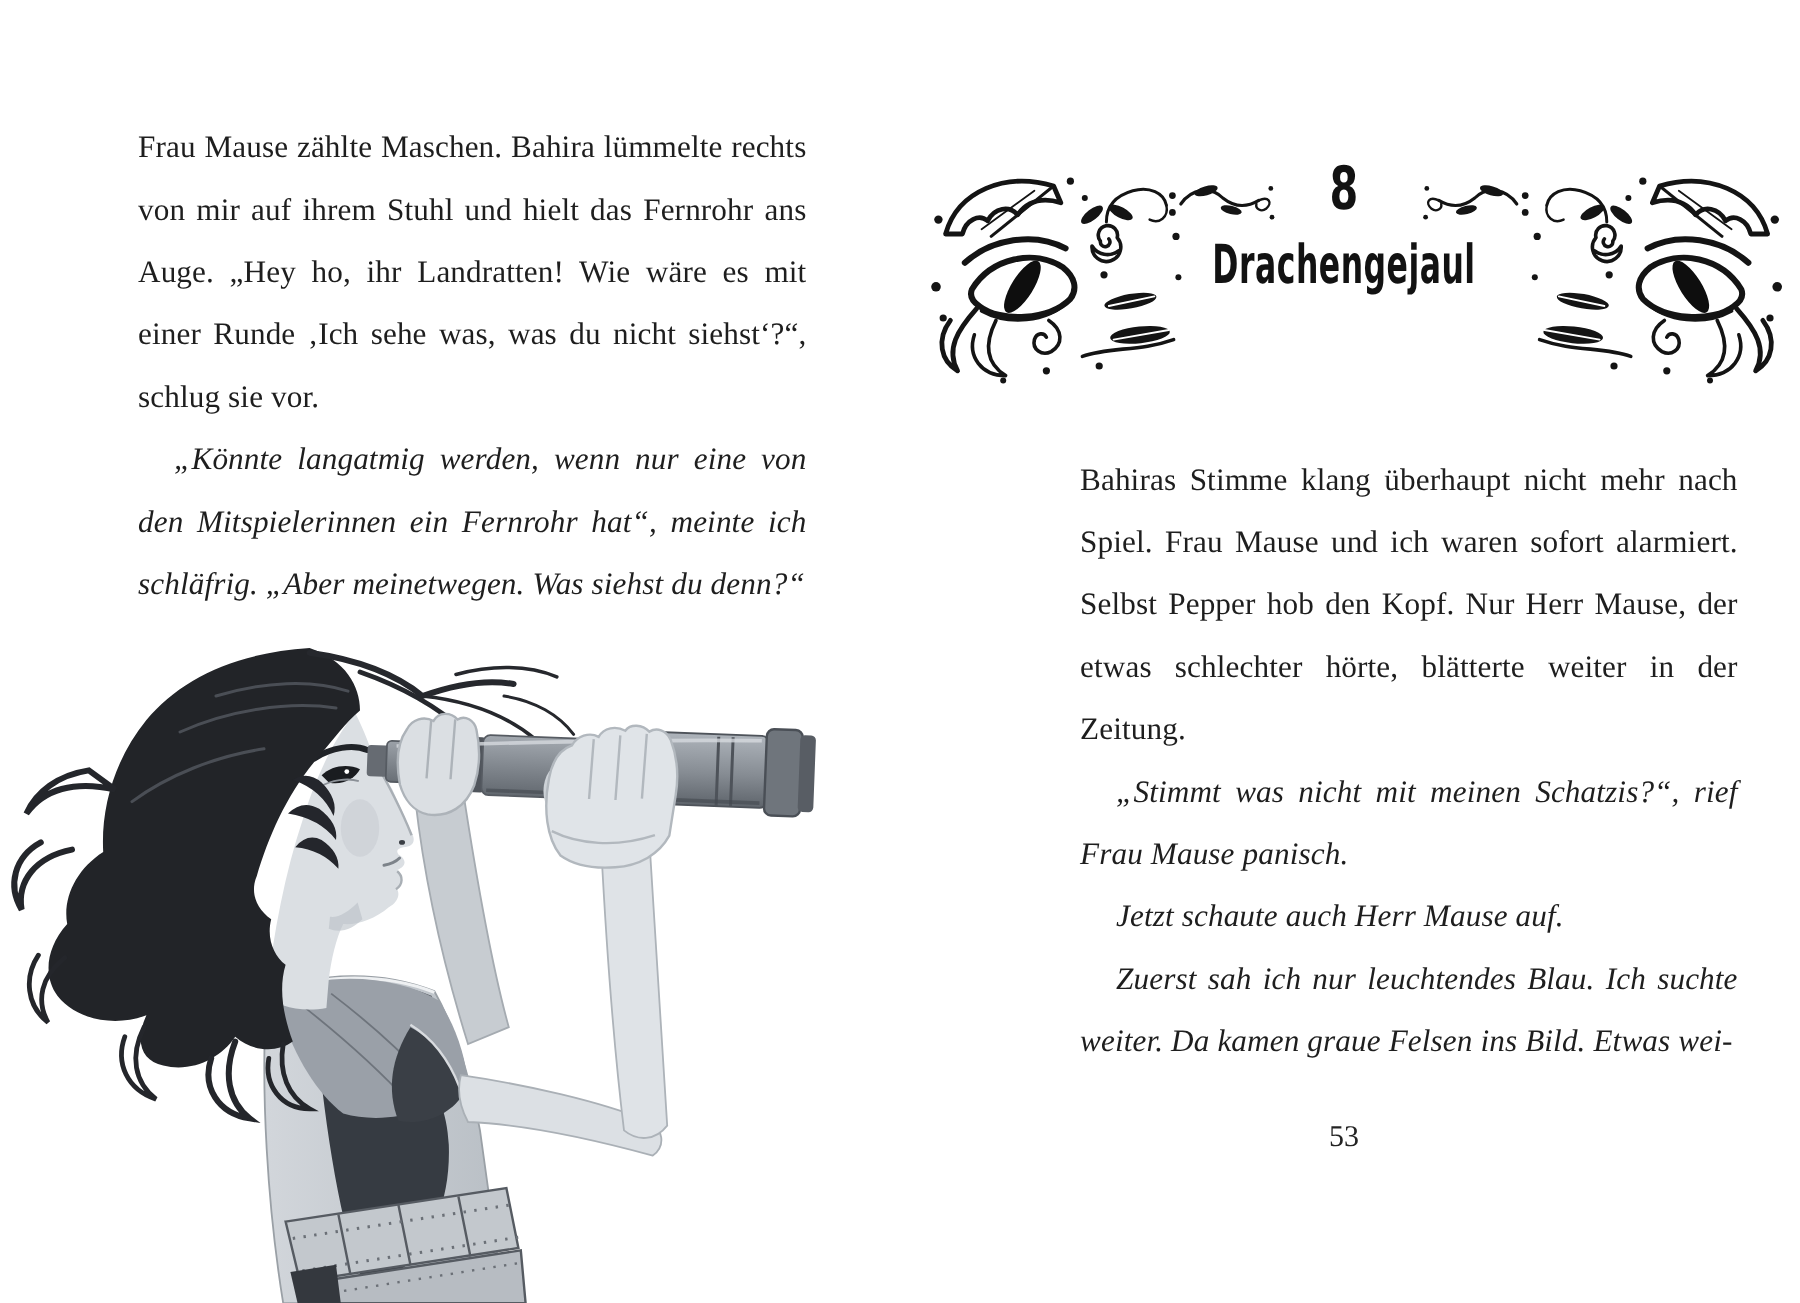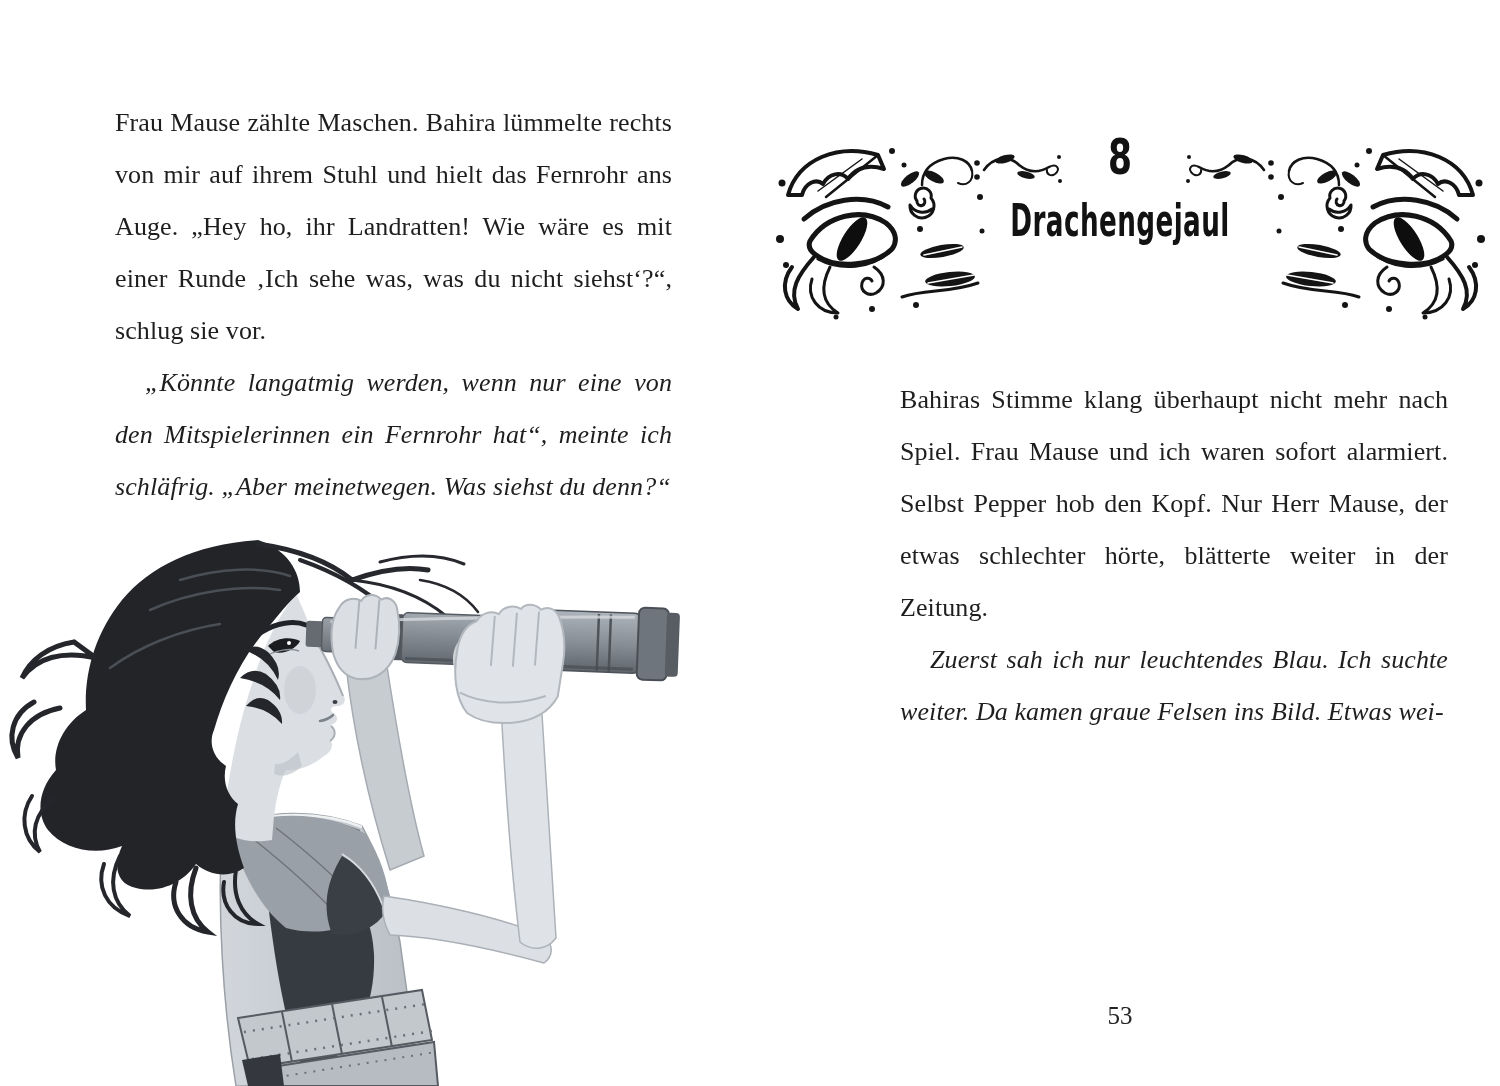--- a/index.html
+++ b/index.html
@@ -22,21 +22,21 @@
     position:absolute;left:850px;top:128px;width:540px;text-align:center;
     font-family:"DejaVu Sans", sans-serif;font-weight:bold;font-size:42px;color:#121212;
     transform:scale(0.82,1.18);transform-origin:center top;
   }
   .chapter-title{
     position:absolute;left:850px;top:194px;width:540px;text-align:center;margin:0;
     font-family:"DejaVu Sans", sans-serif;font-weight:bold;font-size:32px;color:#121212;
     letter-spacing:0.5px;transform:scale(0.82,1.4);transform-origin:center top;
   }
   .page-number{
-    position:absolute;left:850px;top:1002px;width:540px;text-align:center;
+    position:absolute;left:850px;top:934px;width:540px;text-align:center;
     font-size:25px;color:#232323;
   }
   .orn{position:absolute;top:139px;width:215px;height:182px;}
   .orn-left{left:774px;}
   .orn-right{left:1272px;}
   .flr{position:absolute;top:147px;width:92px;height:44px;}
   .flr-left{left:971px;}
   .flr-right{left:1185px;}
   .illustration{position:absolute;left:0;top:538px;width:700px;height:548px;margin:0;}
   .illustration svg{display:block;width:700px;height:548px;}
@@ -225,18 +225,20 @@
     <svg class="flr flr-right" viewBox="0 0 92 44" xmlns="http://www.w3.org/2000/svg">
       <use href="#flrG" transform="translate(92,0) scale(-1,1)"></use>
     </svg>
 
     <div class="chapter-number">8</div>
     <h1 class="chapter-title">Drachengejaul</h1>
 
     <div class="body-text page-right-text">
 
     <p class="para">Bahiras Stimme klang überhaupt nicht mehr nach Spiel. Frau Mause und ich waren sofort alarmiert. Selbst Pepper hob den Kopf. Nur Herr Mause, der etwas schlechter hörte, blätterte weiter in der Zeitung.</p>
+        <p class="para indent">„Stimmt was nicht mit meinen Schatzis?“, rief Frau Mause panisch.</p>
+        <p class="para indent">Jetzt schaute auch Herr Mause auf.</p>
         <p class="para indent">Zuerst sah ich nur leuchtendes Blau. Ich suchte weiter. Da kamen graue Felsen ins Bild. Etwas wei-</p>
       </div>
 
     <div class="page-number">53</div>
   </section>
 </div>
 
 </body></html>

